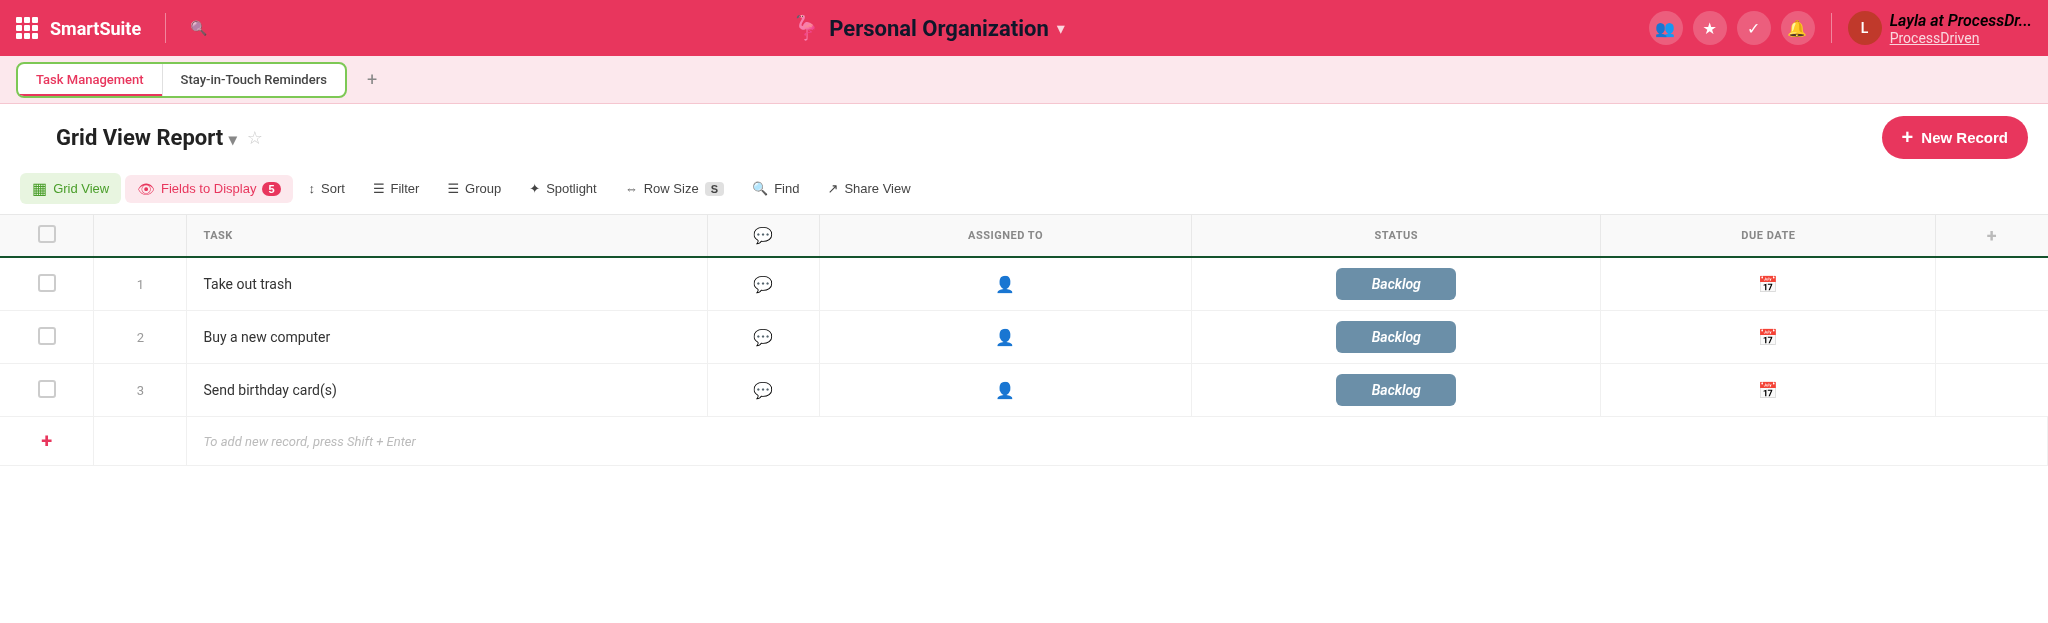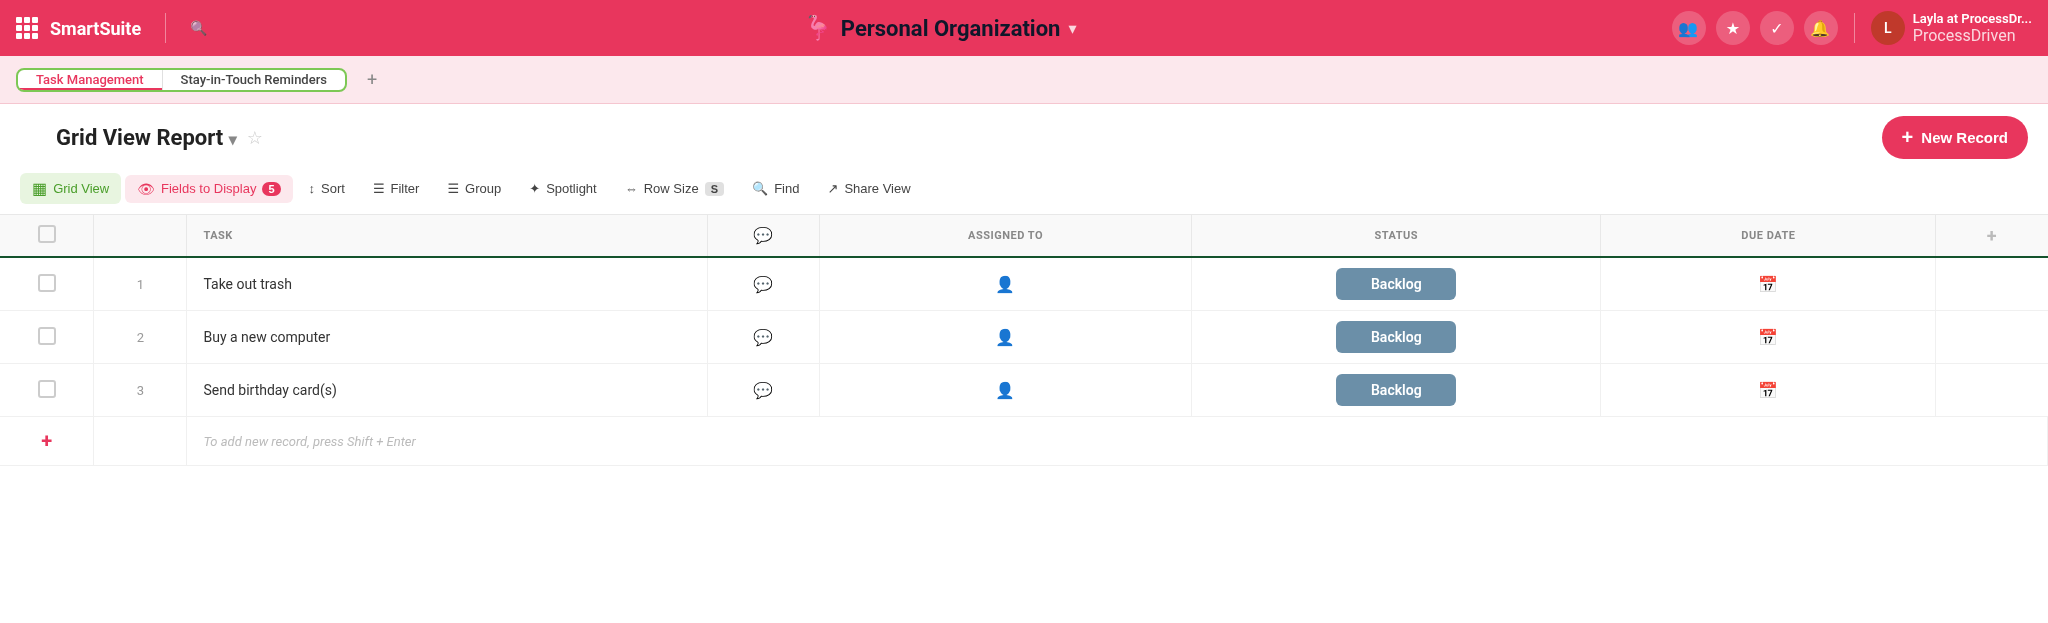--- a/index.html
+++ b/index.html
@@ -30,38 +30,38 @@
     .nav-icon-btn {
       width: 34px; height: 34px; border-radius: 50%;
       background: rgba(255,255,255,0.2);
       display: flex; align-items: center; justify-content: center;
       cursor: pointer; color: white; font-size: 16px;
     }
     .nav-divider-v { width: 1px; height: 30px; background: rgba(255,255,255,0.4); margin: 0 6px; }
     .user-info { display: flex; align-items: center; gap: 8px; cursor: pointer; }
     .user-avatar { width: 34px; height: 34px; border-radius: 50%; background: #c0392b; display: flex; align-items: center; justify-content: center; color: white; font-size: 14px; font-weight: 600; }
     .user-details { display: flex; flex-direction: column; }
-    .user-name-text { font-size: 13px; font-weight: 600; color: #ffffff; }
-    .user-org { font-size: 16px; color: rgba(255,255,255,0.8); }
+    .user-name-text { font-size: 16px; font-weight: 600; color: #000000; font-style: italic; }
+    .user-org { font-size: 14px; color: rgba(255,255,255,0.8); text-decoration: underline; }
 
     
     .tabs-bar {
       background: #fce8ed;
       display: flex;
       align-items: center;
       padding: 0 16px;
       height: 48px;
       border-bottom: 1px solid #f5c6d0;
     }
     .tabs-container {
       border: 2px solid #7dc855;
       border-radius: 8px;
       display: flex;
       align-items: stretch;
-      height: 24px;
+      height: 36px;
       overflow: hidden;
       background: white;
     }
     .tab-item {
       padding: 0 18px;
       display: flex;
       align-items: center;
       font-size: 13px;
       font-weight: 500;
       color: #444;
@@ -201,21 +201,21 @@
       font-size: 14px;
       color: #333;
       border-right: 1px solid #f0f0f0;
       vertical-align: middle;
     }
     tbody td:first-child { text-align: center; }
     tbody td.num-cell { text-align: center; color: #999; font-size: 13px; }
     tbody td.task-cell { font-size: 14px; color: #333; font-weight: 400; }
     tbody td.comment-cell { text-align: center; }
     tbody td.assigned-cell { text-align: center; }
-    tbody td.status-cell { text-align: center; }
+    tbody td.status-cell { text-align: center; font-style: italic; }
     tbody td.due-cell { text-align: center; }
     tbody td.add-cell { text-align: center; border-right: none; }
 
     .status-badge {
       background: #6b8fa8;
       color: white;
       border-radius: 6px;
       padding: 8px 20px;
       font-size: 14px;
       font-weight: 600;

